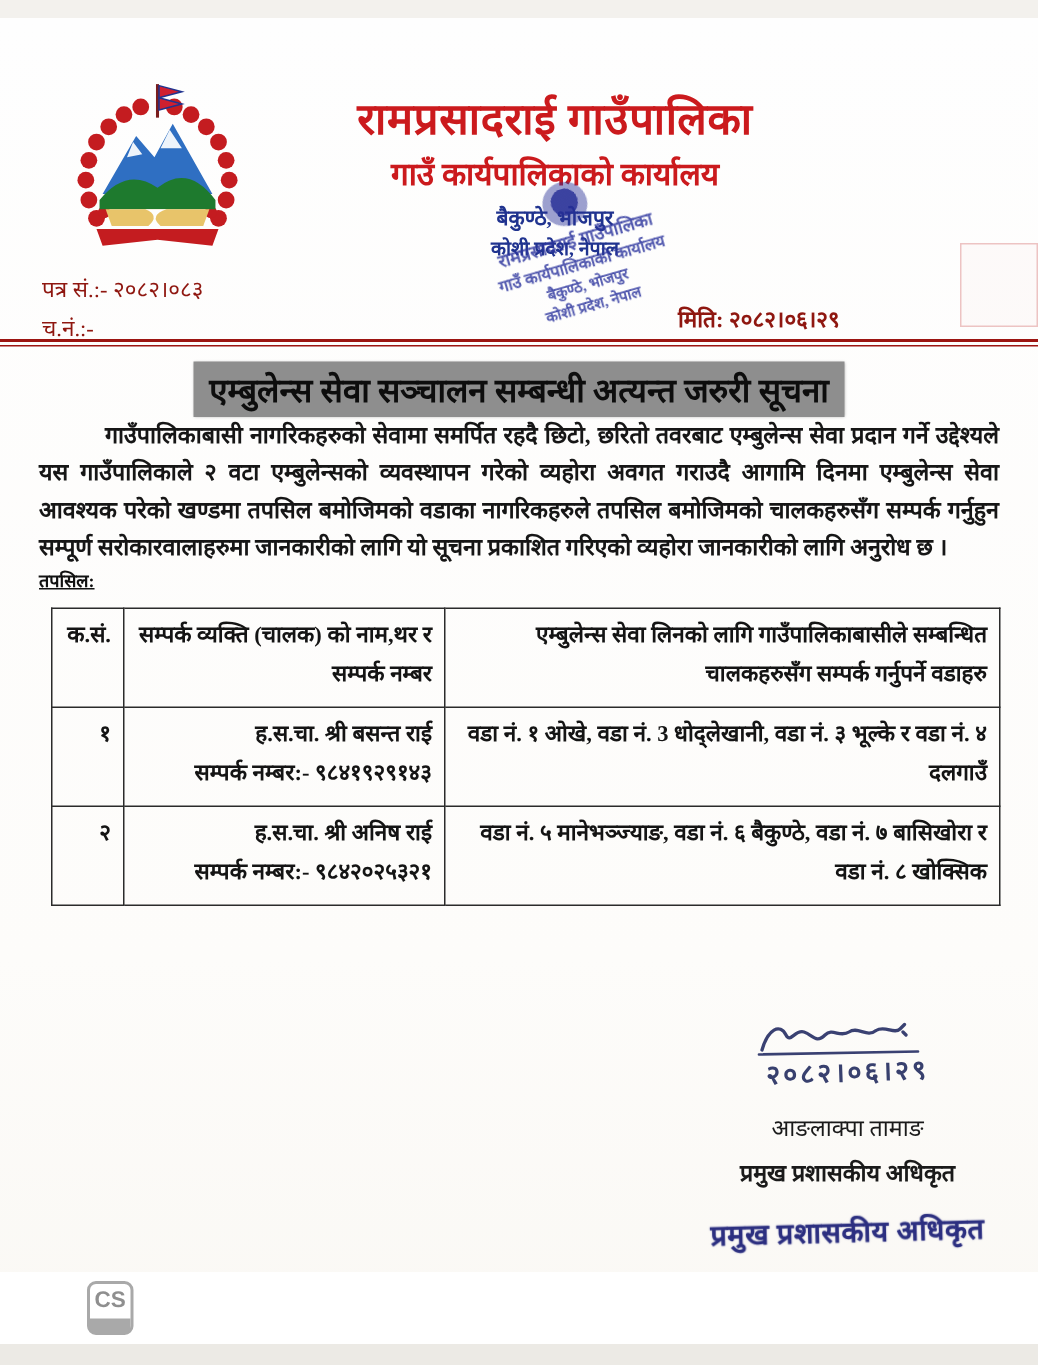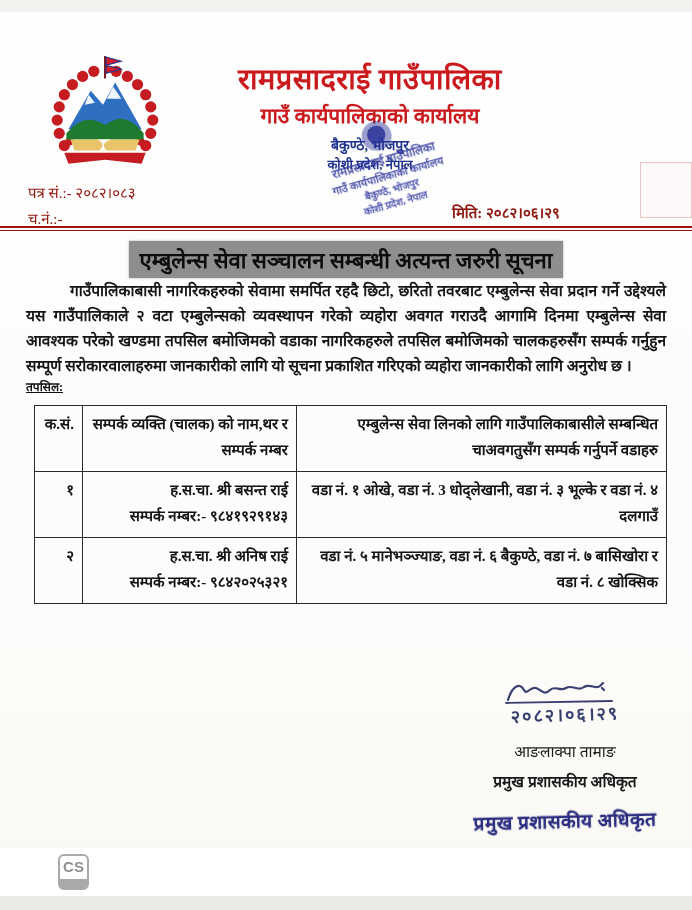--- a/index.html
+++ b/index.html
@@ -188,21 +188,21 @@
   <table class="contacts">
     <colgroup>
         <col class="col-sn">
         <col class="col-person">
         <col class="col-wards">
       </colgroup>
     <tbody>
         <tr>
       <th>क.सं.</th>
       <th>सम्पर्क व्यक्ति (चालक) को नाम,थर र सम्पर्क नम्बर</th>
-      <th>एम्बुलेन्स सेवा लिनको लागि गाउँपालिकाबासीले सम्बन्धित चाअवगतुसँग सम्पर्क गर्नुपर्ने वडाहरु</th>
+      <th>एम्बुलेन्स सेवा लिनको लागि गाउँपालिकाबासीले सम्बन्धित चालकहरुसँग सम्पर्क गर्नुपर्ने वडाहरु</th>
     </tr>
     <tr>
       <td>१</td>
       <td>
         <div>ह.स.चा. श्री बसन्त राई</div>
         <div>सम्पर्क नम्बर:- ९८४१९२९१४३</div>
       </td>
       <td>वडा नं. १ ओखे, वडा नं. 3 धोद्लेखानी, वडा नं. ३ भूल्के र वडा नं. ४ दलगाउँ</td>
     </tr>
     <tr>

